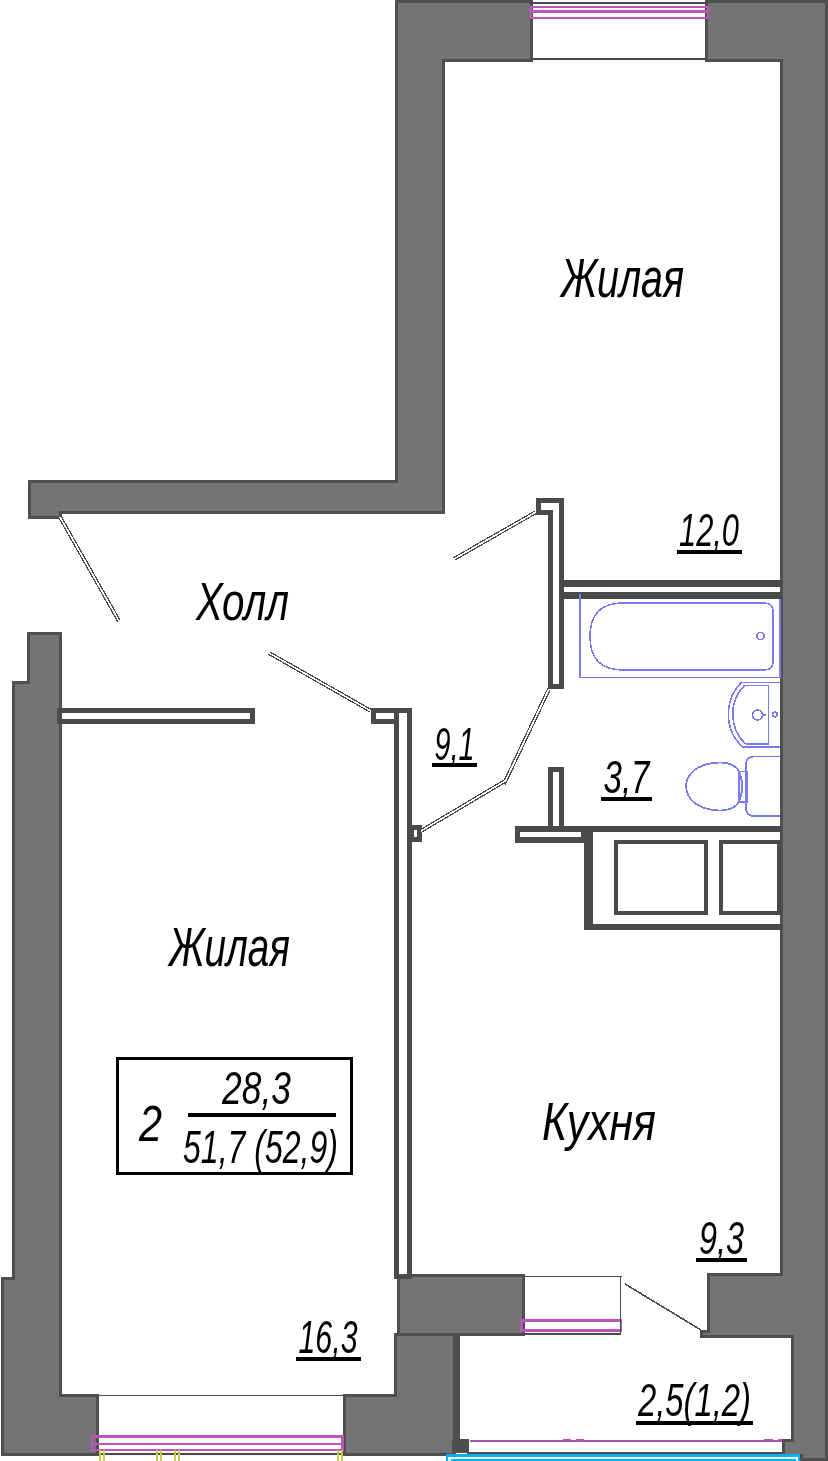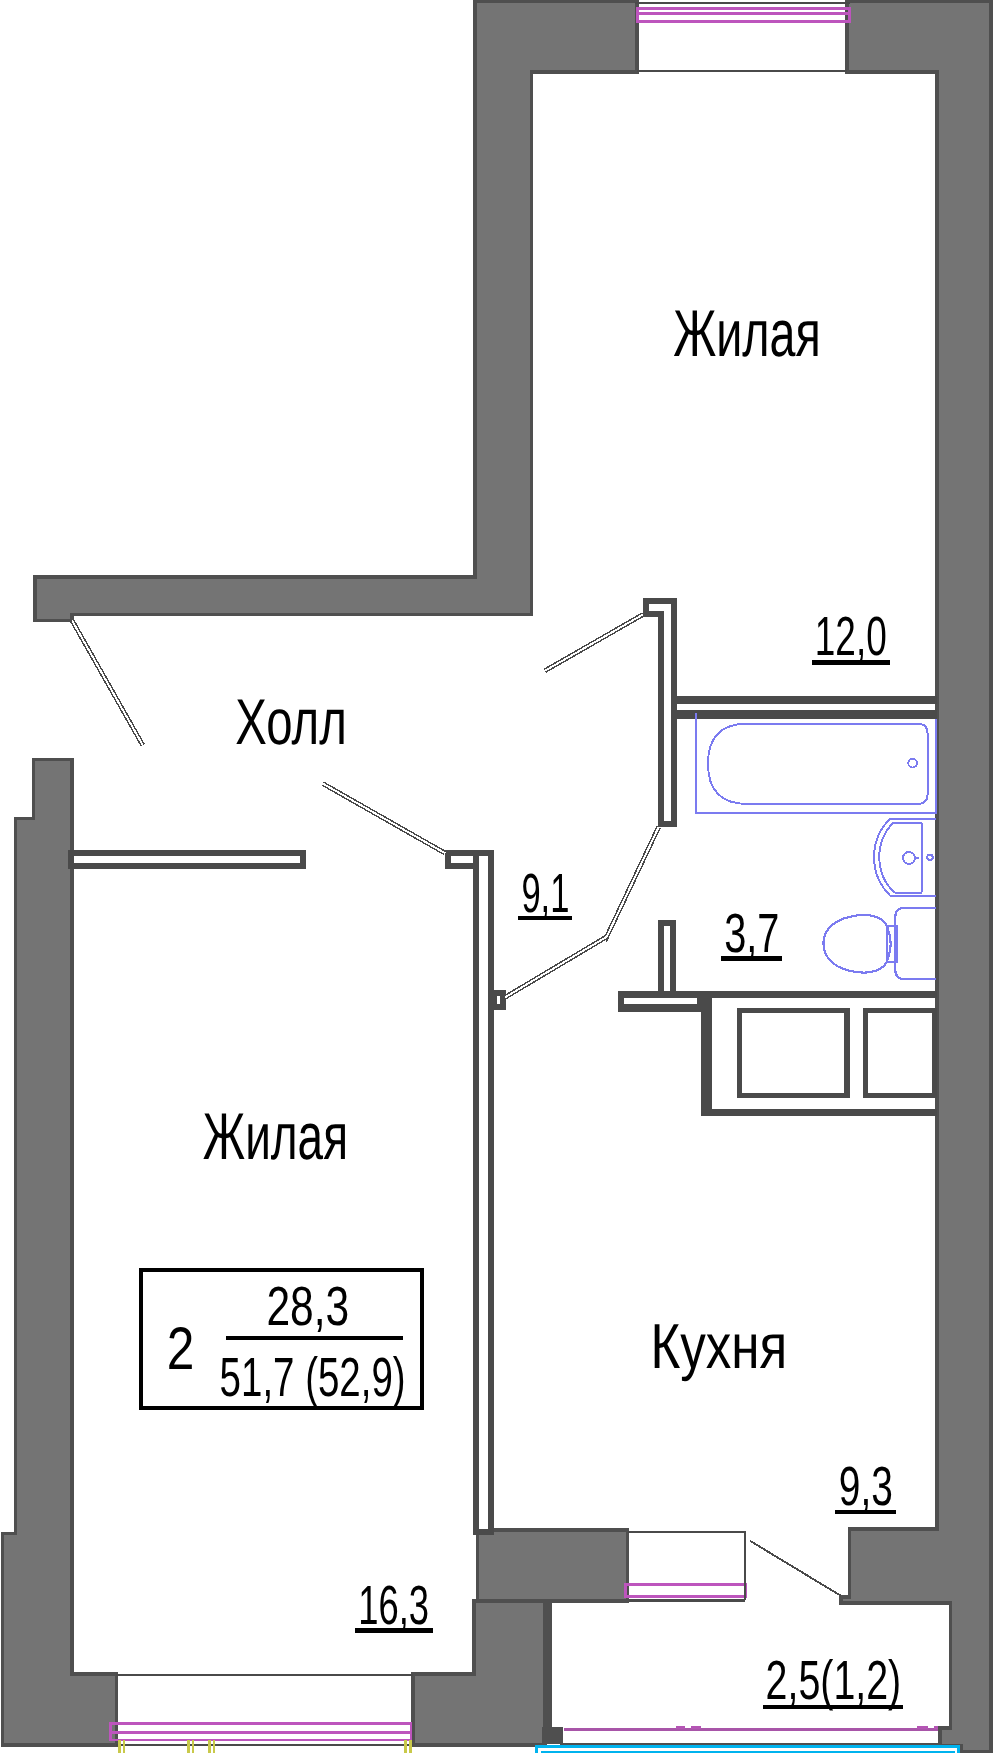--- a/index.html
+++ b/index.html
@@ -1,17 +1,17 @@
 <!DOCTYPE html>
 <html><head>
 <meta charset="utf-8">
 <style>
   html,body{margin:0;padding:0;background:#ffffff;}
   #plan{position:relative;width:828px;height:1461px;background:#fef9c3;overflow:hidden;
-        font-family:"Liberation Sans", sans-serif;}
+        font-family:"Liberation Sans", sans-serif;font-style:italic;}
   svg{position:absolute;left:0;top:0;will-change:transform;}
   text{font-family:"Liberation Sans", sans-serif;fill:#000000;}
 </style>
 </head>
 <body>
 <div id="plan">
 <svg width="828" height="1461" viewBox="0 0 828 1461" shape-rendering="crispEdges">
 
   <rect x="0" y="0" width="828" height="1461" fill="#ffffff"></rect>
 

